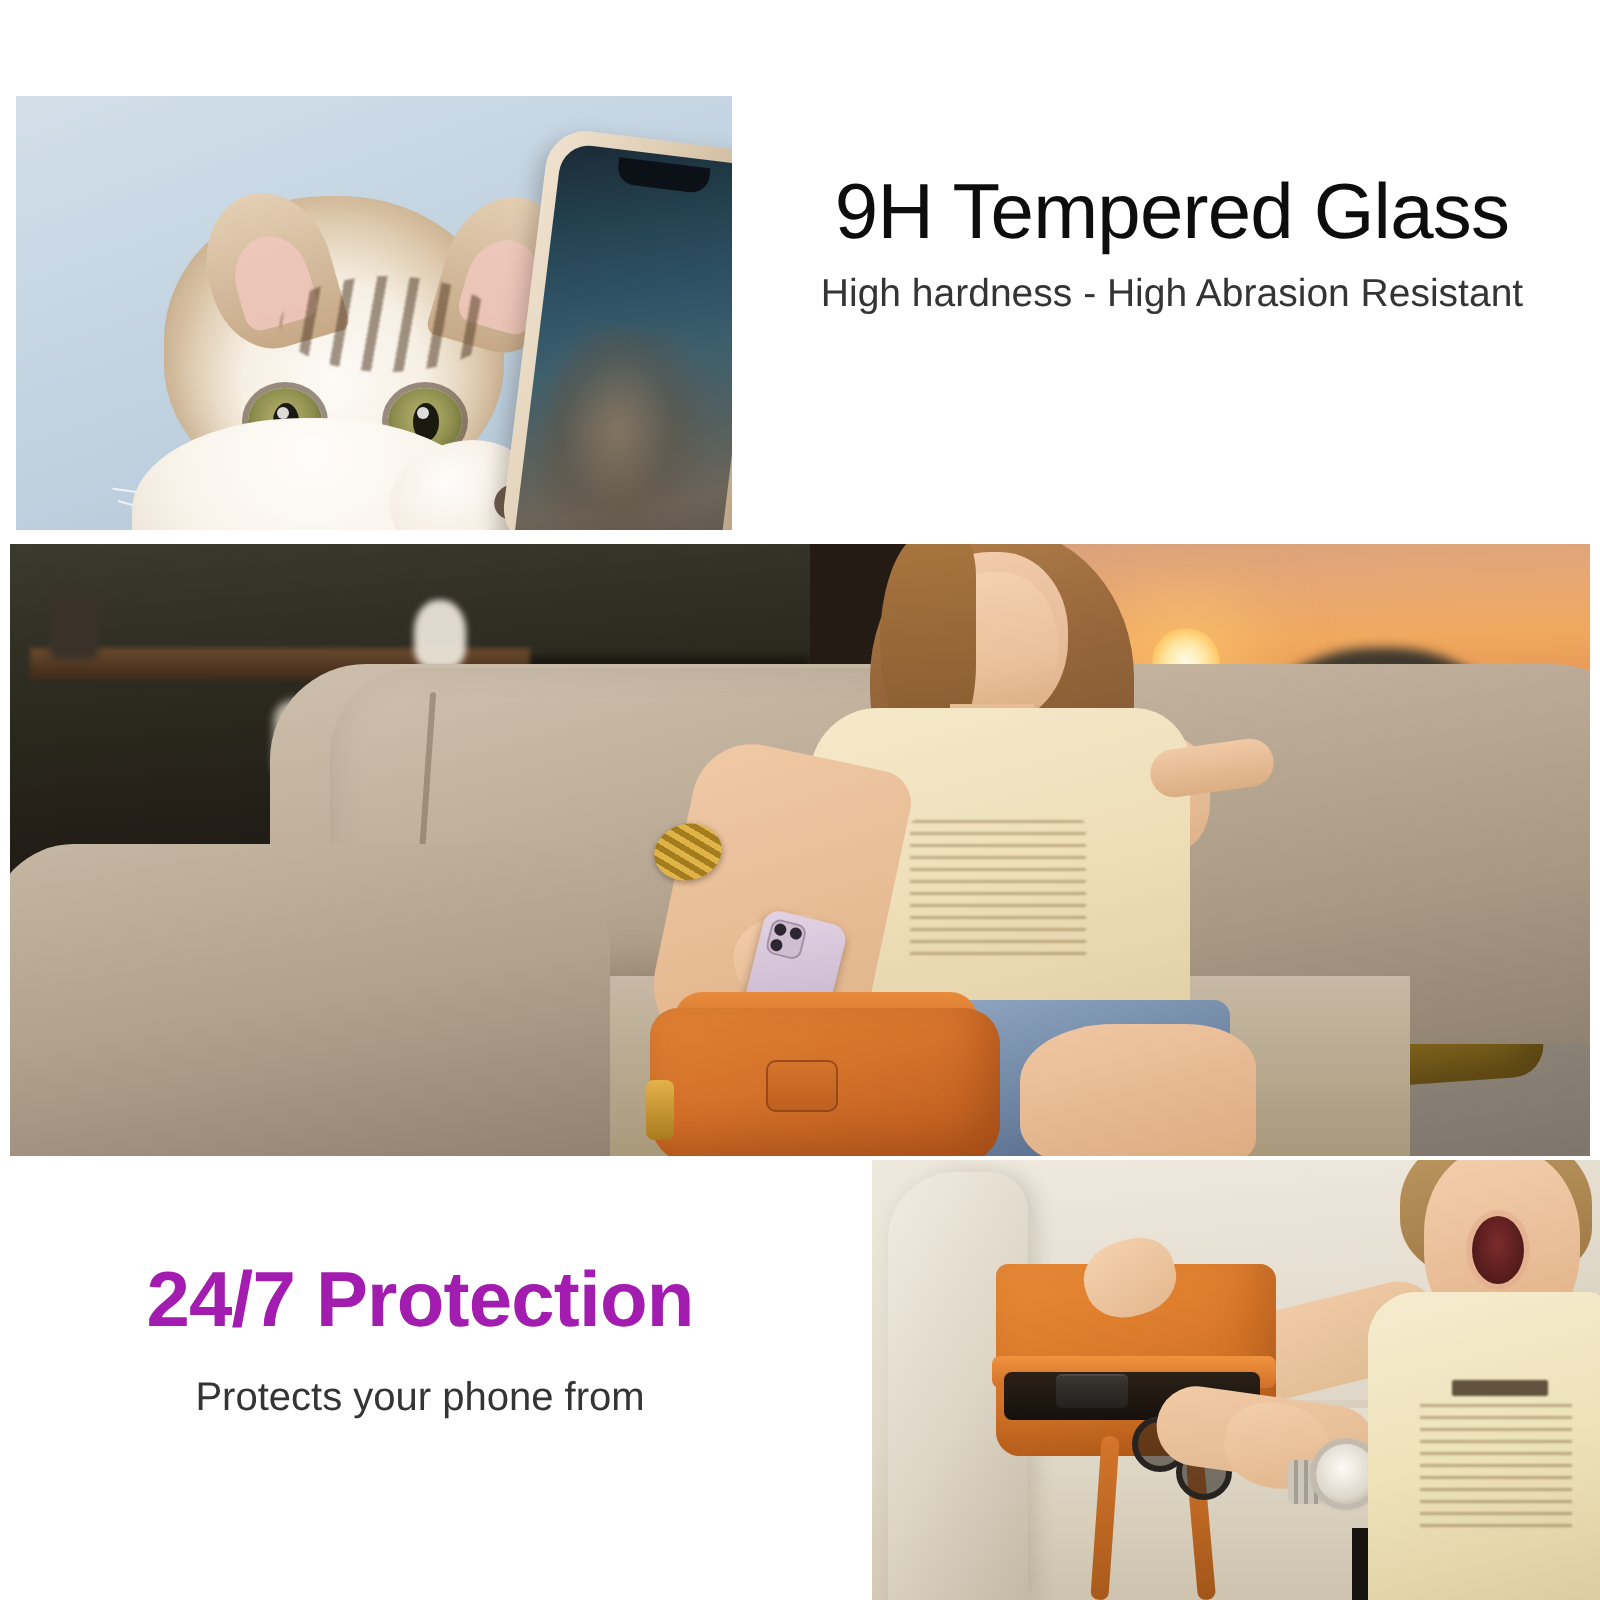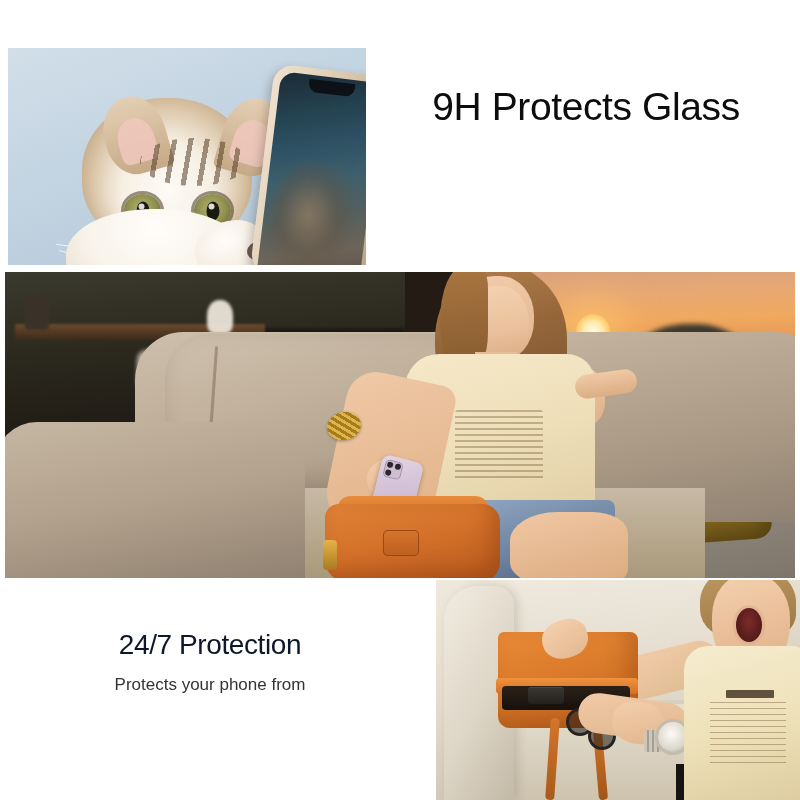--- a/index.html
+++ b/index.html
@@ -246,22 +246,22 @@
     background:repeating-linear-gradient(90deg,#cdc6b9 0 3px,#a59e92 3px 5px);}
 
   
   .textblock{position:absolute;text-align:center;}
   #text-glass{left:386px;top:86px;width:400px;}
   #text-glass .h{font-size:39px;line-height:1.08;color:#0d0d0d;font-weight:400;letter-spacing:-.4px;}
   #text-glass .s1{margin-top:15px;font-size:19.5px;color:#343434;line-height:1.38;}
   #text-glass .s2{margin-top:6px;font-size:19.5px;color:#343434;line-height:1.38;}
 
   #text-protect{left:10px;top:630px;width:400px;}
-  #text-protect .h{font-size:28px;line-height:1.08;color:#0f172a;font-weight:400;letter-spacing:-.4px;}
-  #text-protect .s1{margin-top:13px;font-size:17px;color:#343434;line-height:1.4;}
+  #text-protect .h{font-size:39px;line-height:1.08;color:#a21caf;font-weight:700;letter-spacing:-.4px;}
+  #text-protect .s1{margin-top:13px;font-size:20px;color:#343434;line-height:1.4;}
   #text-protect .s2{margin-top:5px;font-size:19.5px;color:#343434;line-height:1.4;}
 </style>
 </head>
 <body>
 
 <div class="stage">
 
   <div class="panel" id="panel-cat">
     <div class="blurbg"></div>
 
@@ -297,21 +297,22 @@
     <div class="phone">
       <div class="phone-screen">
         <div class="notch"></div>
         <div class="reflect"></div>
       </div>
 
     </div>
   </div>
 
   <div class="textblock" id="text-glass">
-    <div class="h">9H Protects Glass</div>
+    <div class="h">9H Tempered Glass</div>
+    <div class="s2">High hardness - High Abrasion Resistant</div>
   </div>
 
   <div class="panel" id="panel-couch">
     <div class="room"></div>
     <div class="shelf2"></div>
     <div class="shelf"></div>
     <div class="lamp"></div>
     <div class="vase"></div>
     <div class="pillowbg"></div>
 

